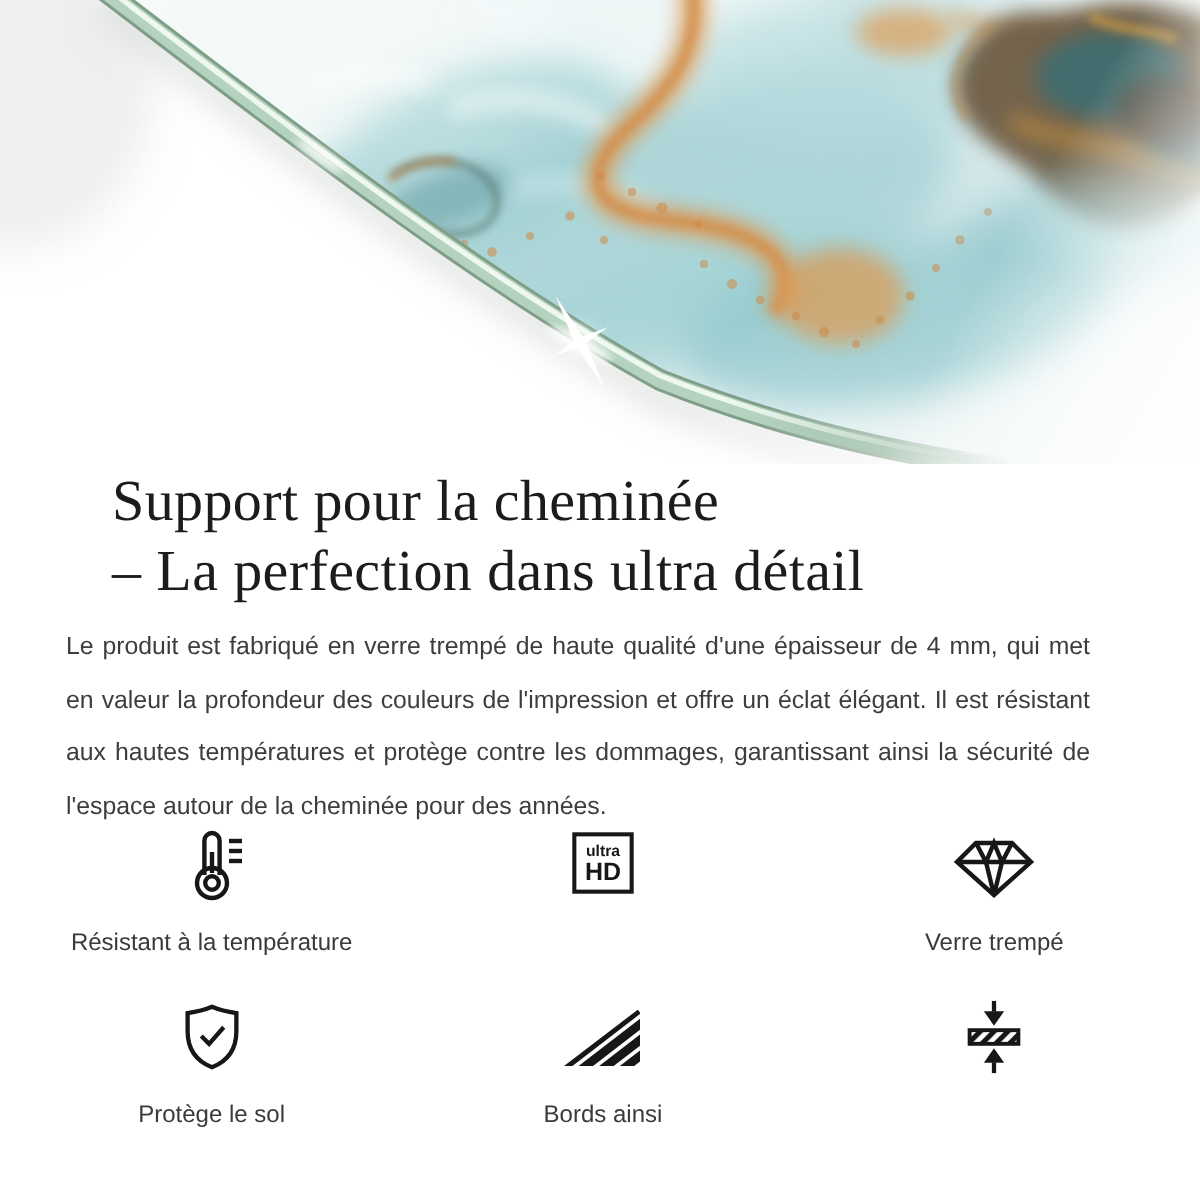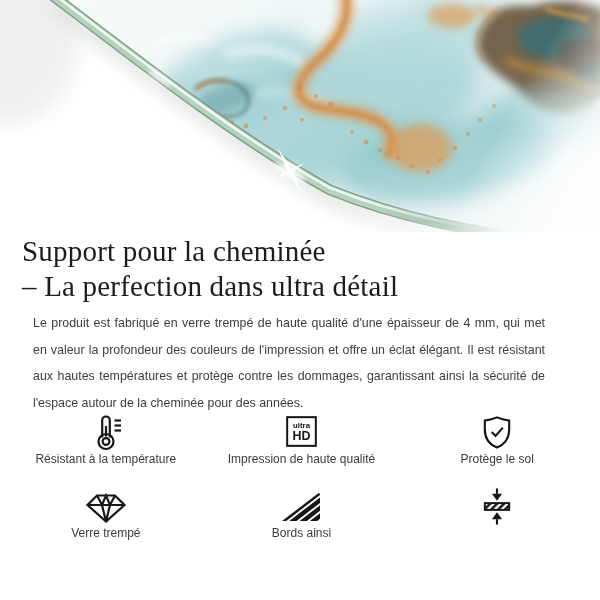--- a/index.html
+++ b/index.html
@@ -1,28 +1,28 @@
 <!DOCTYPE html>
 <html><head>
 <meta charset="utf-8">
 <style>
   html,body{margin:0;padding:0;background:#fff;}
   .page{position:relative;width:600px;height:600px;overflow:hidden;background:#fff;
         font-family:"Liberation Sans",sans-serif;}
   .hero{width:600px;height:232px;overflow:hidden;}
   .hero svg{display:block;}
-  h1.title{margin:2px 40px 0 22px;font-family:"Liberation Serif",serif;font-weight:400;
+  h1.title{margin:2px 40px 0 56px;font-family:"Liberation Serif",serif;font-weight:400;
            font-size:29px;line-height:35px;color:#1c1c1c;letter-spacing:.2px;}
   p.desc{margin:6px 40px 0 33px;width:512px;text-align:justify;font-size:12.4px;
          line-height:26.5px;color:#3d3d3d;}
   .features{margin:-10px 0 0 8px;width:587px;display:grid;
             grid-template-columns:repeat(3,1fr);row-gap:13px;}
   .cell{display:flex;flex-direction:column;align-items:center;}
   .icon-box{height:46px;display:flex;align-items:flex-end;justify-content:center;}
-  .label{margin-top:0;font-size:12px;line-height:15px;color:#3a3a3a;white-space:nowrap;}
+  .label{margin-top:12px;font-size:12px;line-height:15px;color:#3a3a3a;white-space:nowrap;}
   .ic{stroke:#171717;fill:none;stroke-width:2.2;}
 </style>
 </head>
 <body>
 
 <div class="page">
 
   <div class="hero">
     <svg width="600" height="232" viewBox="0 0 600 232">
       <defs>
@@ -175,44 +175,43 @@
     </div>
 
     <div class="cell">
       <div class="icon-box">
         <svg width="37" height="37" viewBox="0 0 40 40" style="margin-bottom:2px">
           <rect class="ic" x="4.5" y="4.5" width="31" height="31" stroke-width="2.8"></rect>
           <text x="20" y="16" text-anchor="middle" font-family="Liberation Sans, sans-serif" font-size="8.5" font-weight="700" fill="#171717">ultra</text>
           <text x="20" y="29" text-anchor="middle" font-family="Liberation Sans, sans-serif" font-size="13.5" font-weight="800" fill="#171717">HD</text>
         </svg>
       </div>
-      <div class="label">Impression de haute qualité</div>
-    </div>
-
-    <div class="cell">
-      <div class="icon-box">
-        <svg width="40" height="39" viewBox="0 0 40 40">
-          <path class="ic" stroke-width="2.3" d="M20 4.5 C24 6.2 28.5 7.2 32.5 7.8 L32.5 17 C32.5 26.5 27.5 32.5 20 35.5 C12.5 32.5 7.5 26.5 7.5 17 L7.5 7.8 C11.5 7.2 16 6.2 20 4.5 Z"></path>
-          <polyline class="ic" stroke-width="2.3" points="14.5 19.5 18.5 23.5 26 15"></polyline>
-        </svg>
-      </div>
-      <div class="label">Protège le sol</div>
     </div>
 
     <div class="cell">
       <div class="icon-box">
         <svg width="44" height="34" viewBox="0 0 44 34" style="margin-bottom:2px">
           <path class="ic" d="M13 5.5 L31 5.5 L40.5 15 L22 31.5 L3.5 15 Z"></path>
           <polyline class="ic" stroke-width="2" points="13 5.5 18 15 22 5.5 26 15 31 5.5"></polyline>
           <line class="ic" stroke-width="2" x1="3.5" y1="15" x2="40.5" y2="15"></line>
           <line class="ic" stroke-width="2" x1="18" y1="15" x2="22" y2="31.5"></line>
           <line class="ic" stroke-width="2" x1="26" y1="15" x2="22" y2="31.5"></line>
         </svg>
       </div>
       <div class="label">Verre trempé</div>
+    </div>
+
+    <div class="cell">
+      <div class="icon-box">
+        <svg width="40" height="39" viewBox="0 0 40 40">
+          <path class="ic" stroke-width="2.3" d="M20 4.5 C24 6.2 28.5 7.2 32.5 7.8 L32.5 17 C32.5 26.5 27.5 32.5 20 35.5 C12.5 32.5 7.5 26.5 7.5 17 L7.5 7.8 C11.5 7.2 16 6.2 20 4.5 Z"></path>
+          <polyline class="ic" stroke-width="2.3" points="14.5 19.5 18.5 23.5 26 15"></polyline>
+        </svg>
+      </div>
+      <div class="label">Protège le sol</div>
     </div>
 
     <div class="cell">
       <div class="icon-box">
         <svg width="44" height="34" viewBox="0 0 44 34" style="margin-bottom:2px">
           <defs>
               <clipPath id="triClip">
                 <path d="M3 31 L41 31 L41 2 Z"></path>
               </clipPath>
             </defs>

